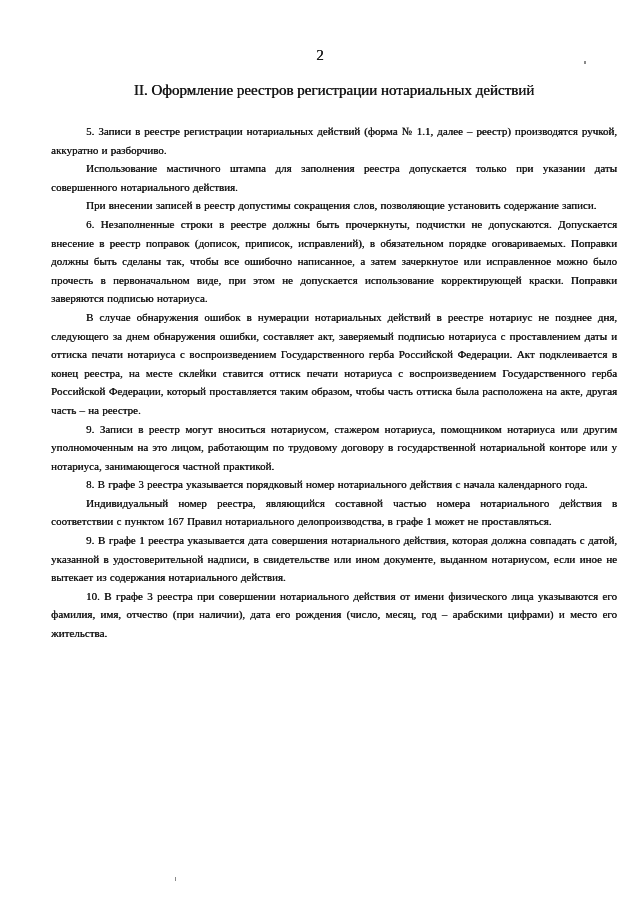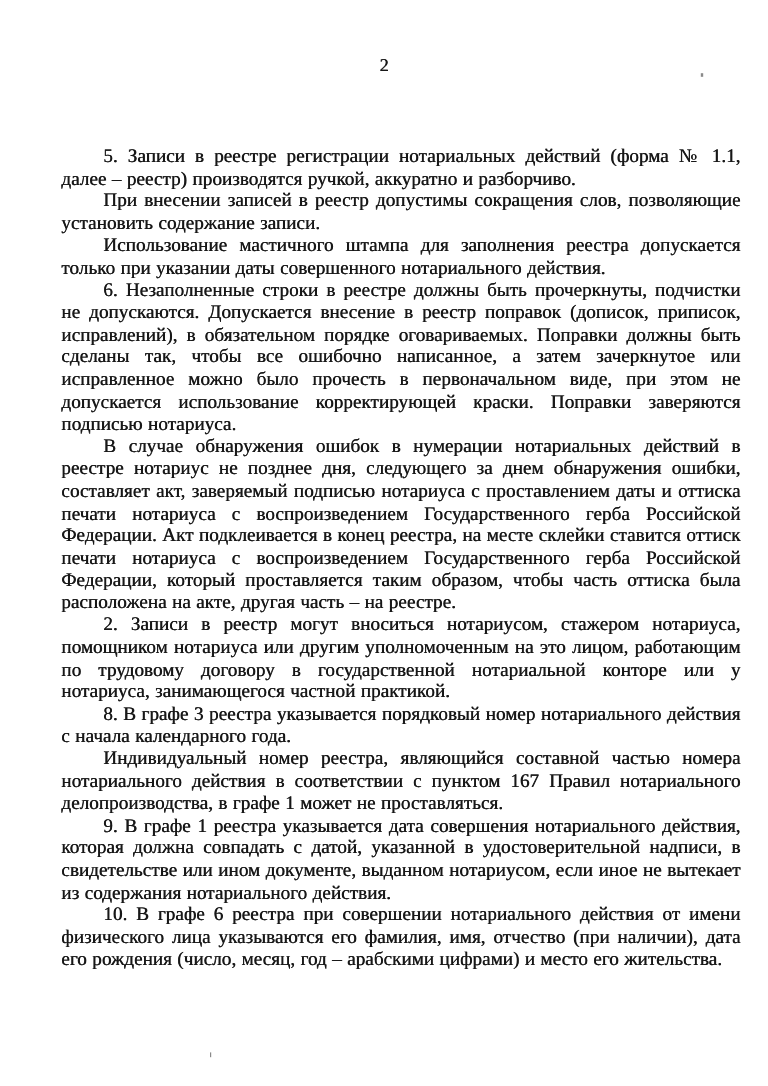--- a/index.html
+++ b/index.html
@@ -51,21 +51,21 @@
   }
 
   .body-text {
     position: absolute;
     top: 122px;
     left: 51px;
     width: 566px;
   }
 
   .body-text p {
-    font-size: 16px;
+    font-size: 11px;
     line-height: 18.6px;
     text-align: justify;
     text-indent: 35px;
     text-shadow: 0.35px 0 0 currentColor;
     word-spacing: 0.5px;
   }
 
   
   .speck {
     position: absolute;
@@ -75,30 +75,31 @@
   .speck-1 { top: 61px; left: 584px; width: 2px; height: 3px; }
   .speck-2 { top: 877px; left: 175px; width: 1px; height: 4px; }
 </style>
 </head>
 <body>
 
 <div class="page">
 
   <div class="page-number">2</div>
 
+  <h1 class="heading">II. Оформление реестров регистрации нотариальных действий</h1>
 
   <div class="body-text">
     <p>5. Записи в реестре регистрации нотариальных действий (форма № 1.1, далее – реестр) производятся ручкой, аккуратно и разборчиво.</p>
+    <p>Использование мастичного штампа для заполнения реестра допускается только при указании даты совершенного нотариального действия.</p>
     <p>При внесении записей в реестр допустимы сокращения слов, позволяющие установить содержание записи.</p>
-    <p>Использование мастичного штампа для заполнения реестра допускается только при указании даты совершенного нотариального действия.</p>
     <p>6. Незаполненные строки в реестре должны быть прочеркнуты, подчистки не допускаются. Допускается внесение в реестр поправок (дописок, приписок, исправлений), в обязательном порядке оговариваемых. Поправки должны быть сделаны так, чтобы все ошибочно написанное, а затем зачеркнутое или исправленное можно было прочесть в первоначальном виде, при этом не допускается использование корректирующей краски. Поправки заверяются подписью нотариуса.</p>
     <p>В случае обнаружения ошибок в нумерации нотариальных действий в реестре нотариус не позднее дня, следующего за днем обнаружения ошибки, составляет акт, заверяемый подписью нотариуса с проставлением даты и оттиска печати нотариуса с воспроизведением Государственного герба Российской Федерации. Акт подклеивается в конец реестра, на месте склейки ставится оттиск печати нотариуса с воспроизведением Государственного герба Российской Федерации, который проставляется таким образом, чтобы часть оттиска была расположена на акте, другая часть – на реестре.</p>
-    <p>2. Записи в реестр могут вноситься нотариусом, стажером нотариуса, помощником нотариуса или другим уполномоченным на это лицом, работающим по трудовому договору в государственной нотариальной конторе или у нотариуса, занимающегося частной практикой.</p>
+    <p>9. Записи в реестр могут вноситься нотариусом, стажером нотариуса, помощником нотариуса или другим уполномоченным на это лицом, работающим по трудовому договору в государственной нотариальной конторе или у нотариуса, занимающегося частной практикой.</p>
     <p>8. В графе 3 реестра указывается порядковый номер нотариального действия с начала календарного года.</p>
     <p>Индивидуальный номер реестра, являющийся составной частью номера нотариального действия в соответствии с пунктом 167 Правил нотариального делопроизводства, в графе 1 может не проставляться.</p>
     <p>9. В графе 1 реестра указывается дата совершения нотариального действия, которая должна совпадать с датой, указанной в удостоверительной надписи, в свидетельстве или ином документе, выданном нотариусом, если иное не вытекает из содержания нотариального действия.</p>
-    <p>10. В графе 6 реестра при совершении нотариального действия от имени физического лица указываются его фамилия, имя, отчество (при наличии), дата его рождения (число, месяц, год – арабскими цифрами) и место его жительства.</p>
+    <p>10. В графе 3 реестра при совершении нотариального действия от имени физического лица указываются его фамилия, имя, отчество (при наличии), дата его рождения (число, месяц, год – арабскими цифрами) и место его жительства.</p>
   </div>
 
   <span class="speck speck-1"></span>
   <span class="speck speck-2"></span>
 
 </div>
 
 </body></html>

